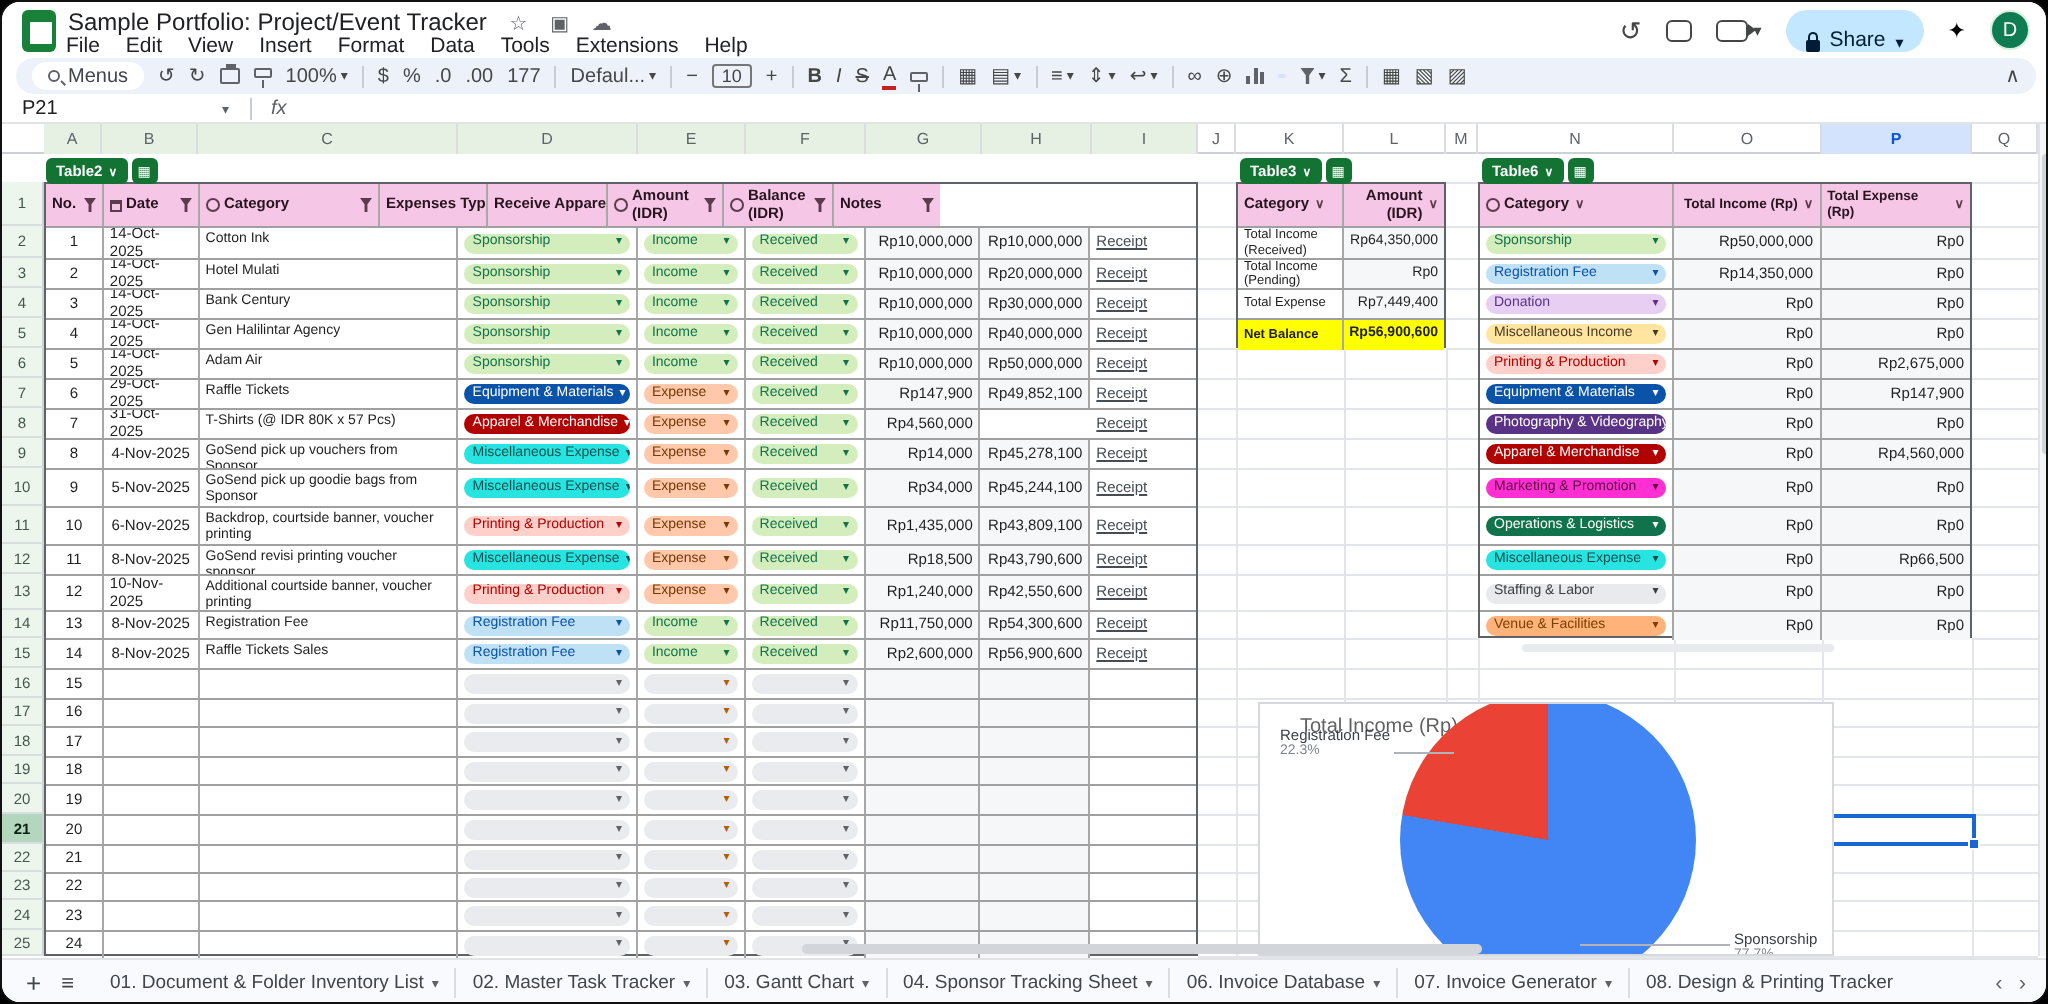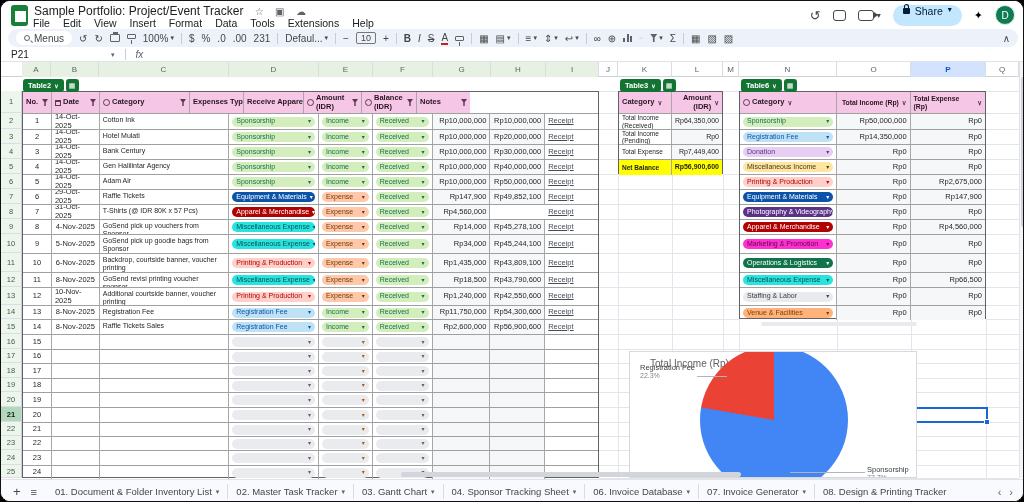--- a/index.html
+++ b/index.html
@@ -13,21 +13,21 @@
       background:linear-gradient(#fff,#fff) 0 4px/9px 1px no-repeat,linear-gradient(#fff,#fff) 4px 0/1px 9px no-repeat,
       linear-gradient(#fff,#fff) 0 0/9px 9px border-box;border:1px solid #fff;background-clip:border-box;background-color:transparent;}
   #doc-title{position:absolute;left:33px;top:3px;font-size:12px;color:#202124;white-space:nowrap;}
   .title-icn{color:#5f6368;font-size:10px;margin-left:8px;}
   #menubar{position:absolute;left:32px;top:16px;display:flex;gap:13px;font-size:10.5px;color:#202124;}
   #tb-right{position:absolute;right:8px;top:3px;display:flex;align-items:center;gap:12px;height:22px;}
   .hdr-icn{color:#444746;font-size:13px;}
   .cam{width:16px;height:11px;border:1.4px solid #444746;border-radius:3px;position:relative;}
   .cam:after{content:"";position:absolute;right:-5px;top:1px;border-left:4px solid #444746;border-top:3px solid transparent;border-bottom:3px solid transparent;}
   .bubble{width:13px;height:11px;border:1.4px solid #444746;border-radius:3px;}
-  #share-btn{display:flex;align-items:flex-start;gap:5px;background:#c2e7ff;border-radius:11px;height:21px;padding:0 10px;font-size:10.5px;color:#001d35;}
+  #share-btn{display:flex;align-items:flex-end;gap:5px;background:#c2e7ff;border-radius:11px;height:21px;padding:0 10px;font-size:10.5px;color:#001d35;}
   .lock{width:7px;height:6px;background:#001d35;border-radius:1px;position:relative;margin-top:3px;}
   .lock:before{content:"";position:absolute;left:1px;top:-4px;width:3px;height:4px;border:1.2px solid #001d35;border-bottom:none;border-radius:3px 3px 0 0;}
   #avatar{width:20px;height:20px;border-radius:50%;background:#0f7b52;color:#fff;font-size:10px;display:flex;align-items:center;justify-content:center;border:1.5px solid #d8efe2;}
   
   #toolbar{position:absolute;left:7px;top:28px;width:1010px;height:18px;background:#edf2fa;border-radius:9px;
            display:flex;align-items:center;gap:7px;padding:0 8px;font-size:10px;color:#444746;white-space:nowrap;}
   .tsep{width:1px;height:11px;background:#c7cdd6;}
   .tbtn{display:flex;align-items:center;gap:2px;}
   #menus-pill{background:#fff;border-radius:9px;height:14px;display:flex;align-items:center;gap:4px;padding:0 8px;color:#41464b;}
   .mag{width:6px;height:6px;border:1.3px solid #5f6368;border-radius:50%;position:relative;}
@@ -157,21 +157,21 @@
     <span class="roller"></span>
     <span class="tbtn">
         <span>100%</span>
         <span style="font-size:7px">▾</span>
       </span>
     <span class="tsep"></span>
     <span class="tbtn">$</span>
     <span class="tbtn">%</span>
     <span class="tbtn">.0</span>
     <span class="tbtn">.00</span>
-    <span class="tbtn">231</span>
+    <span class="tbtn">177</span>
     <span class="tsep"></span>
     <span class="tbtn">
         <span>Defaul...</span>
         <span style="font-size:7px">▾</span>
       </span>
     <span class="tsep"></span>
     <span class="tbtn">−</span>
     <span class="sizebox">10</span>
     <span class="tbtn">+</span>
     <span class="tsep"></span>

